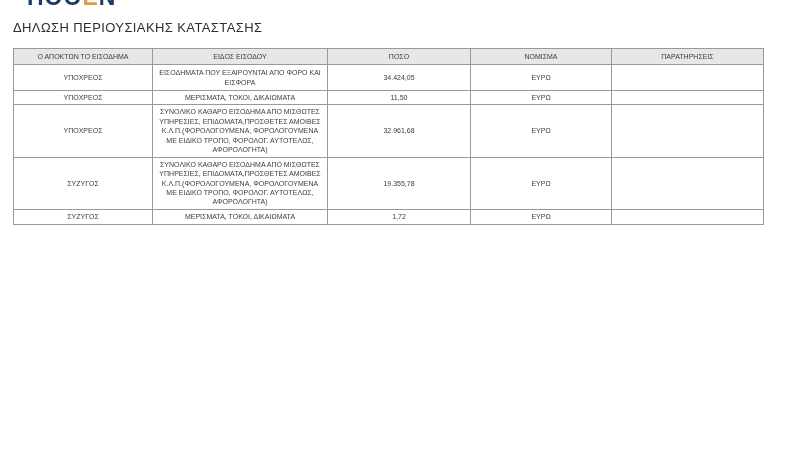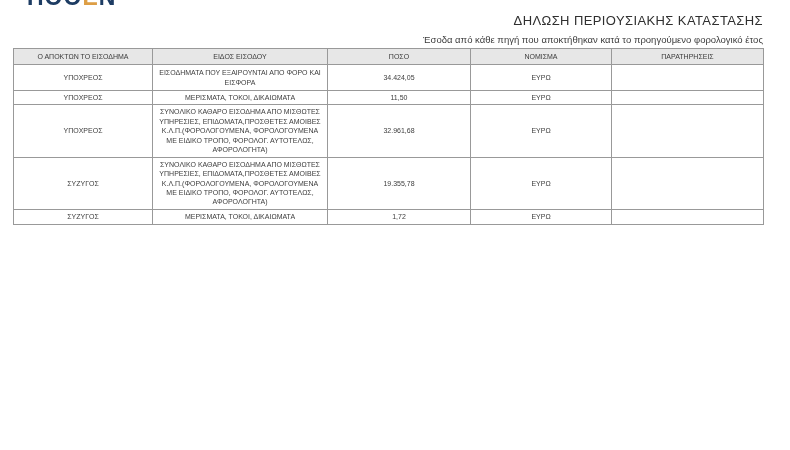--- a/index.html
+++ b/index.html
@@ -18,21 +18,21 @@
     margin-top: -16px;
     font-size: 23px;
     font-weight: bold;
     letter-spacing: 1px;
     color: #1d3c63;
     white-space: nowrap;
   }
   .logo-text .accent { color: #dd9e45; }
 
   
-  .doc-header { position: absolute; top: 13px; left: 13px; width: 750px; text-align: right; }
+  .doc-header { position: absolute; top: 20px; left: 13px; width: 750px; text-align: left; }
   .doc-title { font-size: 13px; font-weight: normal; color: #2f2f2f; letter-spacing: 0.4px; }
   .doc-subtitle { font-size: 9.5px; color: #3c3c3c; margin-top: 6px; }
 
   
   .income-table {
     position: absolute;
     top: 48px; left: 13px;
     width: 750px;
     border-collapse: collapse;
     table-layout: fixed;
@@ -67,21 +67,20 @@
 </style>
 </head>
 <body>
 
 <div class="logo-clip">
   <span class="logo-text"><span>ΠΟΘ</span><span class="accent">Ε</span><span>Ν</span></span>
 </div>
 
 <div class="doc-header">
   <div class="doc-title">ΔΗΛΩΣΗ ΠΕΡΙΟΥΣΙΑΚΗΣ ΚΑΤΑΣΤΑΣΗΣ</div>
-  <div class="doc-subtitle">Έσοδα από κάθε πηγή που αποκτήθηκαν κατά το προηγούμενο φορολογικό έτος</div>
 </div>
 
 <table class="income-table">
   <colgroup>
     <col class="col-recipient">
       <col class="col-type">
       <col class="col-amount">
       <col class="col-currency">
       <col class="col-notes">
   </colgroup>

